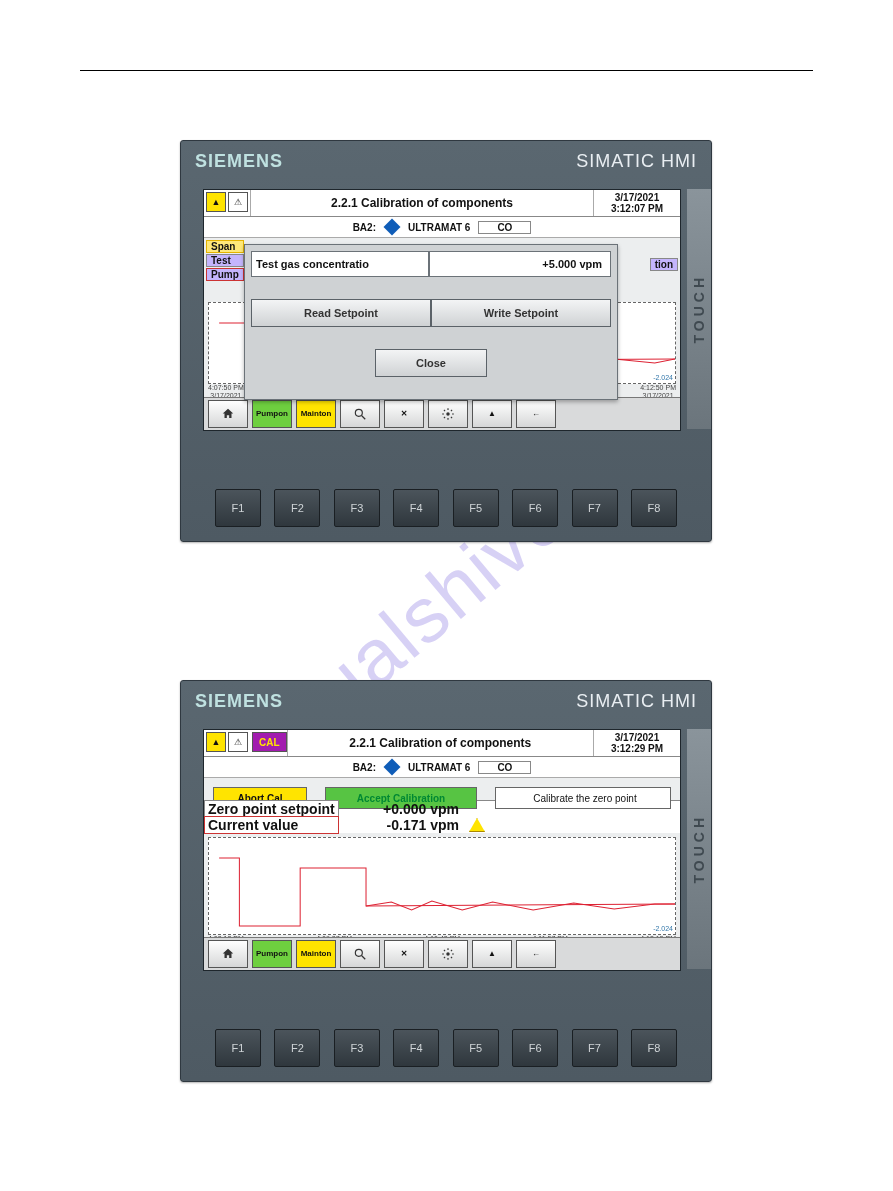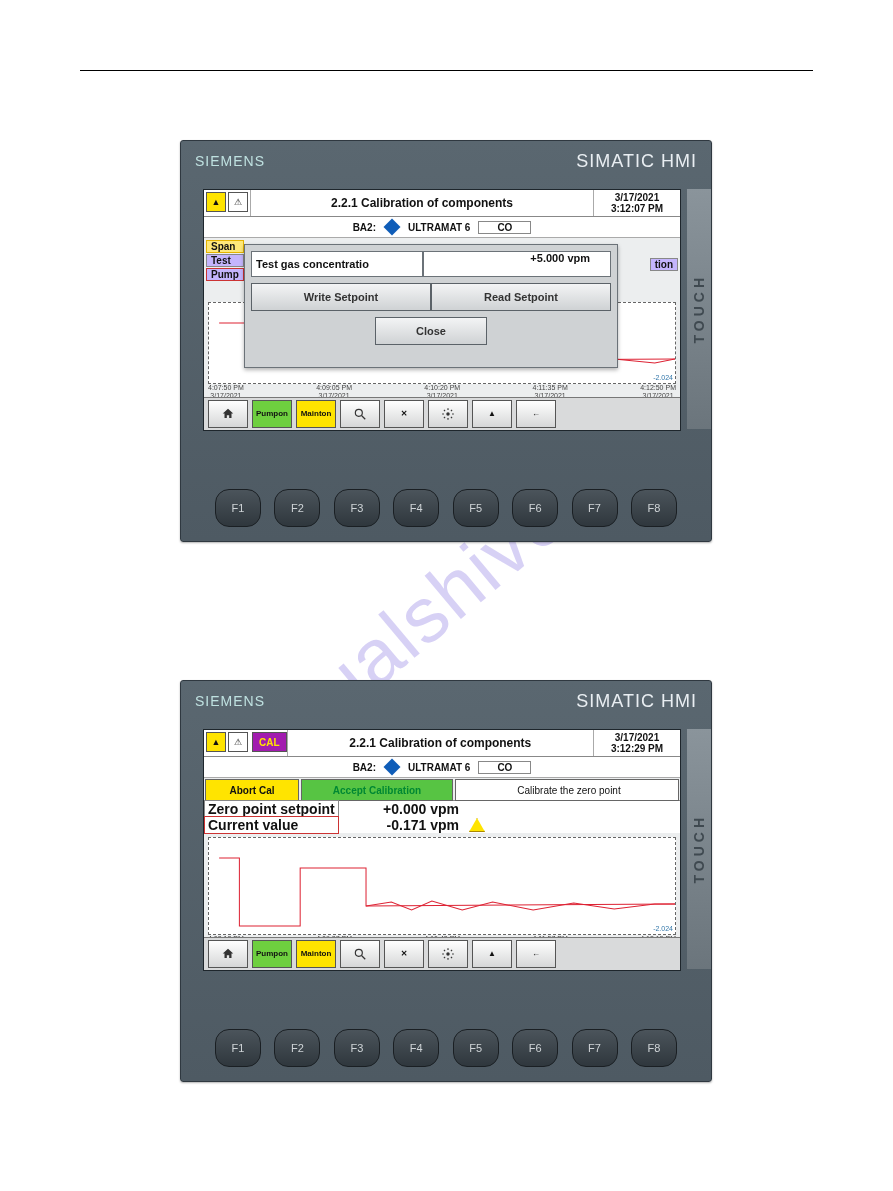--- a/index.html
+++ b/index.html
@@ -2,48 +2,48 @@
 <html><head>
 <meta charset="utf-8">
 <style>
 html,body{margin:0;padding:0;background:#fff;font-family:Arial,Helvetica,sans-serif}
 .page{width:893px;height:1191px;position:relative;background:#fff}
 .rule{position:absolute;left:80px;right:80px;top:70px;border-top:1px solid #000}
 .wm{position:absolute;left:50%;top:50%;transform:translate(-50%,-50%) rotate(-40deg);font-size:78px;color:rgba(110,90,220,.28);letter-spacing:2px;pointer-events:none;font-family:Arial}
 .hmi{position:absolute;left:180px;width:530px;height:400px;background:linear-gradient(#5a6770,#4e5a63);border:1px solid #2f3840;border-radius:3px;box-shadow:0 1px 2px rgba(0,0,0,.3)}
 .hmi.top{top:140px}.hmi.bot{top:680px}
 .bezel-title{display:flex;justify-content:space-between;align-items:center;height:40px;padding:0 14px;color:#e9eef2}
-.brand{font-weight:400;letter-spacing:1px;color:#bfe1e0;font-size:14px}
+.brand{font-weight:700;letter-spacing:1px;color:#bfe1e0;font-size:18px}
 .model{font-size:18px;font-weight:300;letter-spacing:1px}
 .touch-stripe{position:absolute;right:0;top:48px;width:24px;height:240px;background:linear-gradient(#8a949b,#6b757c);display:flex;align-items:center;justify-content:center}
 .touch-stripe span{writing-mode:vertical-rl;transform:rotate(180deg);font-weight:700;color:#3f4950;letter-spacing:4px;font-size:14px}
 .screen{position:absolute;left:22px;right:30px;top:48px;height:240px;background:#eceeef;border:1px solid #1e262c;overflow:hidden;font-size:10px;color:#111}
 .hdr{display:flex;height:26px;background:#fff;border-bottom:1px solid #888}
 .hdr .icons{display:flex;gap:2px;padding:2px}
 .ic{width:18px;height:18px;border:1px solid #555;display:flex;align-items:center;justify-content:center;font-size:9px}
 .ic.y{background:#ffe400}
 .cal-tag{height:18px;padding:0 6px;margin:2px 0 2px 2px;background:#a21caf;color:#ffe400;font-weight:700;display:flex;align-items:center;border:1px solid #555}
 .htitle{flex:1;display:flex;align-items:center;justify-content:center;font-weight:700;font-size:12px;border-left:1px solid #aaa;border-right:1px solid #aaa;background:#fff}
 .hclock{width:86px;display:flex;flex-direction:column;align-items:center;justify-content:center;font-weight:700;font-size:10px;line-height:11px}
 .sub{display:flex;justify-content:center;align-items:center;gap:8px;height:20px;background:#fff;border-bottom:1px solid #aaa;font-weight:700}
 .sub .dev{color:#111}
 .sub .gas-box{border:1px solid #888;padding:0 18px;background:#fff}
 .diamond{width:12px;height:12px;background:#0f5db8;transform:rotate(45deg);display:inline-block;margin:0 2px;vertical-align:-2px}
 .field-lbl{border:1px solid #888;background:#c4b5fd;padding:0 4px;display:flex;align-items:center;font-weight:700}
 .field-tag{border:1px solid #e4b300;background:#ffe97a;padding:0 4px;display:flex;align-items:center;font-weight:700}
 .screen-body{position:relative;height:calc(100% - 46px - 32px)}
 .dialog{position:absolute;left:40px;top:6px;width:360px;background:#cfd2d4;border:1px solid #6b7278;box-shadow:0 2px 4px rgba(0,0,0,.3);padding:6px;z-index:5}
-.dlg-row{display:flex;margin-bottom:6px}
+.dlg-row{display:flex;margin-bottom:22px}
 .dlg-cell{flex:1;height:24px;border:1px solid #6b7278;background:#fff;display:flex;align-items:center;justify-content:center;font-weight:700;font-size:11px}
-.dlg-val{flex:1;height:24px;border:1px solid #6b7278;background:#fff;display:flex;justify-content:end;padding-right:20px;font-weight:700;font-size:11px}
+.dlg-val{flex:1;height:24px;border:1px solid #6b7278;background:#fff;display:flex;align-items:center;justify-content:end;padding-right:8px;font-weight:700;font-size:11px}
 .dlg-btn{flex:1;height:26px;background:linear-gradient(#f3f4f5,#cfd2d4);border:1px solid #5b6268;display:flex;align-items:center;justify-content:center;font-weight:700;font-size:11px;color:#333}
 .dlg-close{width:110px;margin:4px auto 16px}
 
 .btn-bar{display:flex;height:22px;border-bottom:1px solid #888}
-.bb{flex:0 0 auto;height:20px;margin:1px;display:flex;align-items:center;justify-content:center;font-weight:700;font-size:10px;border:1px solid #666}
+.bb{flex:0 0 auto;height:20px;margin:9px;display:flex;align-items:center;justify-content:center;font-weight:700;font-size:10px;border:1px solid #666}
 .bb.abort{width:92px;background:#ffe400}
 .bb.accept{width:150px;background:#57c443;color:#083}
 .bb.msg{flex:1;background:#fff;font-weight:400;text-align:left;padding-left:4px}
 .vals{background:#fff}
 .vr{display:flex;height:16px;align-items:center;font-weight:700;font-size:14px}
 .vr .vl{width:130px;border:1px solid #888;padding-left:3px;background:#fff}
 .vr .vv{flex:0 0 120px;text-align:right;padding-right:4px}
 .vr.cur .vl{border-color:#c33;color:#111}
 .warn-tri{width:14px;height:12px;background:#ffe400;clip-path:polygon(50% 0,100% 100%,0 100%);display:inline-block;margin-left:6px;border:1px solid #a80}
 
@@ -52,21 +52,21 @@
 .axis-lbls{position:absolute;left:4px;right:4px;bottom:0;height:16px;display:flex;justify-content:space-between;font-size:7px;color:#444}
 .axis-lbls div{text-align:center;line-height:8px}
 
 .toolbar{position:absolute;left:0;right:0;bottom:0;height:32px;background:#d9dadb;border-top:1px solid #777;display:flex;align-items:center;padding:0 4px;gap:4px}
 .tb{width:38px;height:26px;border:1px solid #555;background:linear-gradient(#fff,#d6d7d8);display:flex;flex-direction:row;align-items:center;justify-content:center;font-size:8px;font-weight:700;line-height:8px}
 .tb.pump{background:#6ecf3f}
 .tb.maint{background:#ffe400}
 .tb svg{width:14px;height:14px}
 
 .fkeys{position:absolute;left:34px;right:34px;bottom:16px;height:36px;display:flex;justify-content:space-between}
-.fk{width:44px;height:36px;background:linear-gradient(#4b545b,#2f373d);border:1px solid #1a1f23;display:flex;align-items:center;justify-content:center;color:#cfd4d7;font-size:11px;border-radius:14px}
+.fk{width:44px;height:36px;background:linear-gradient(#4b545b,#2f373d);border:1px solid #1a1f23;display:flex;align-items:center;justify-content:center;color:#cfd4d7;font-size:11px;border-radius:2px}
 </style>
 </head>
 <body>
 
 <div class="page">
   <div class="rule"></div>
   <div class="wm">manualshive.com</div>
 
   <div class="hmi top">
     <div class="bezel-title">
@@ -107,22 +107,22 @@
 
         <div class="dialog">
           <div class="dlg-row">
             <div class="dlg-cell" style="justify-content:flex-start;padding-left:4px">Test gas concentratio</div>
             <div class="dlg-val">
               <span>+5.000</span>&nbsp;
               <span>vpm</span>
             </div>
           </div>
           <div class="dlg-row">
+            <div class="dlg-btn">Read Setpoint</div>
             <div class="dlg-btn">Write Setpoint</div>
-            <div class="dlg-btn">Read Setpoint</div>
           </div>
           <div class="dlg-btn dlg-close">Close</div>
         </div>
 
         <div class="chart">
           <svg viewBox="0 0 460 80" preserveAspectRatio="none">
             <polyline fill="none" stroke="#d23" stroke-width="1" points="10,20 150,20 155,58 460,56"></polyline>
             <polyline fill="none" stroke="#d23" stroke-width="1" points="155,58 170,55 180,62 195,54 210,63 230,52 250,64 270,53 300,62 330,55 360,63 400,56 440,60 460,56"></polyline>
           </svg>
           <span style="position:absolute;right:2px;bottom:2px;font-size:7px;color:#37a">-2.024</span>

